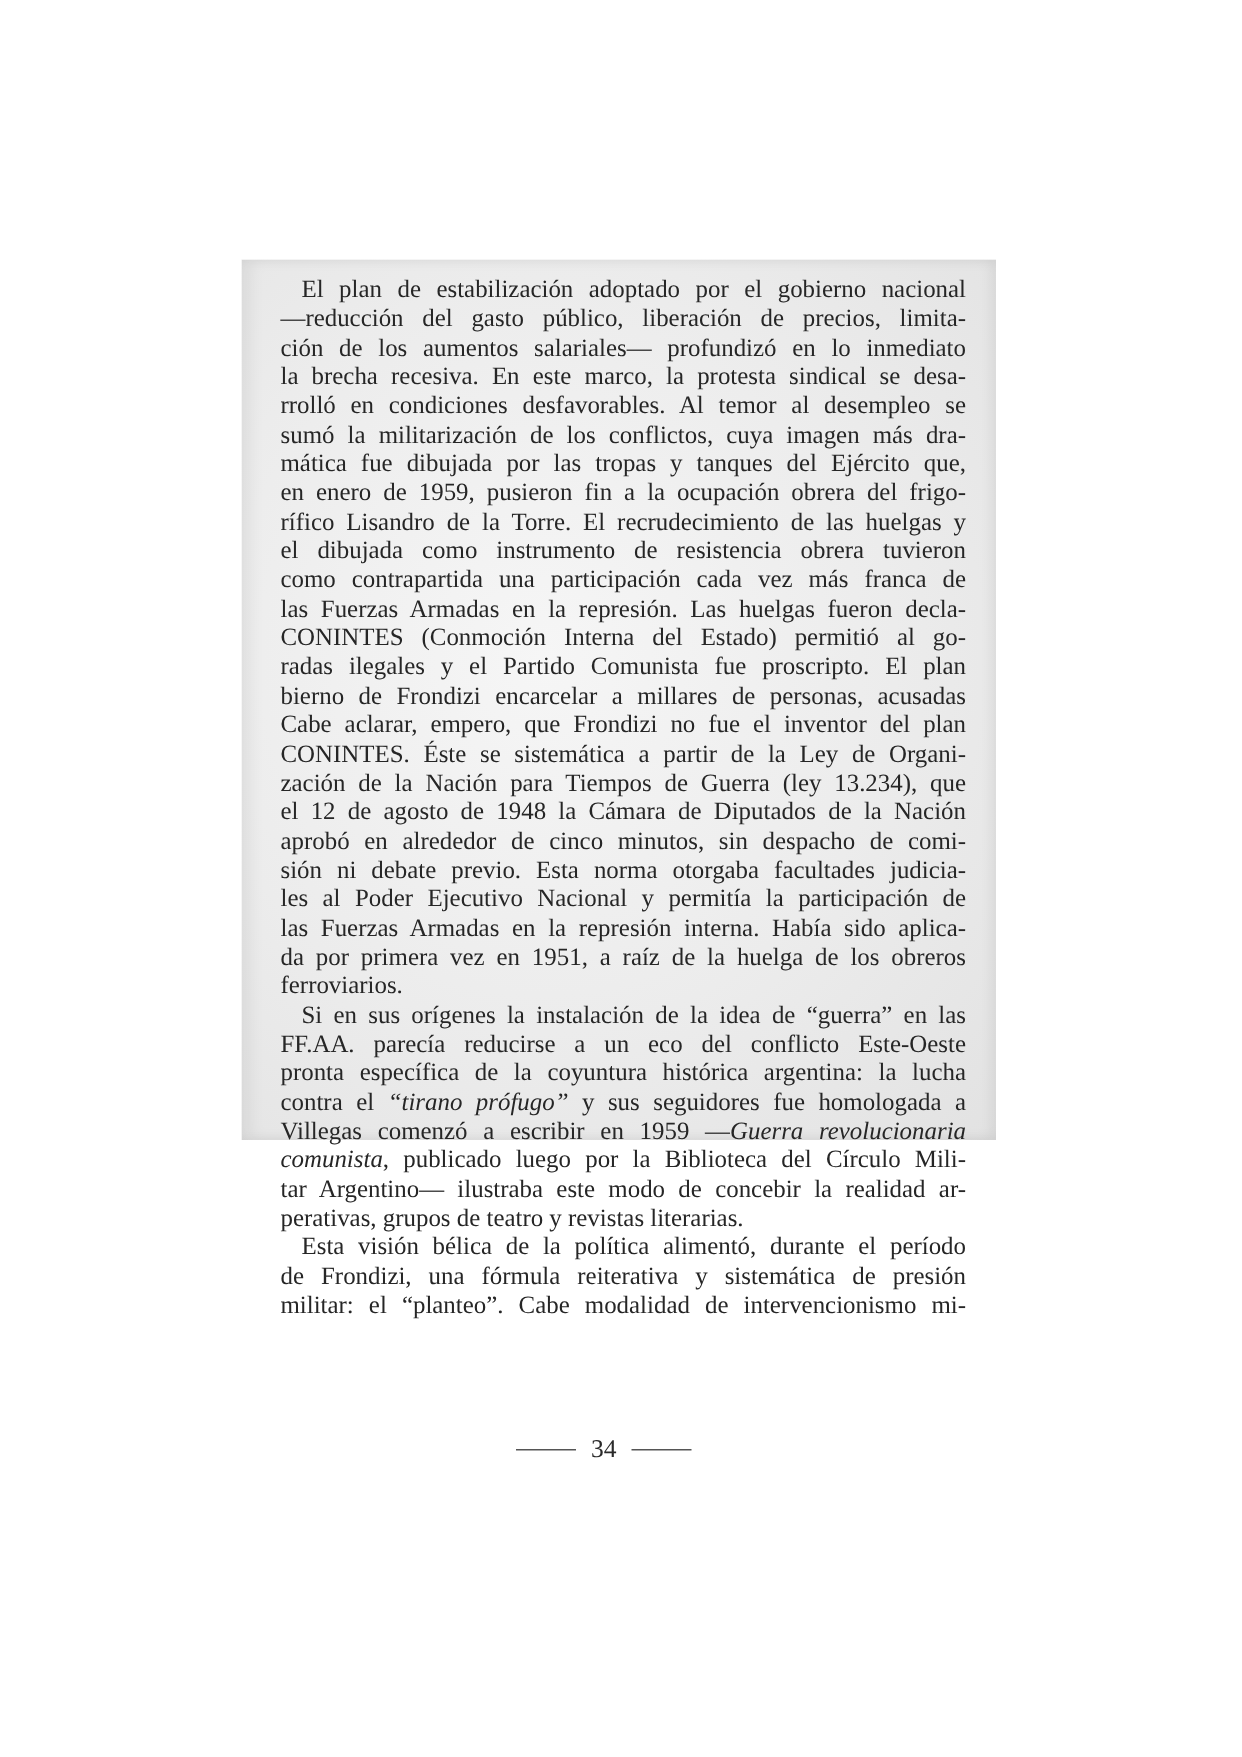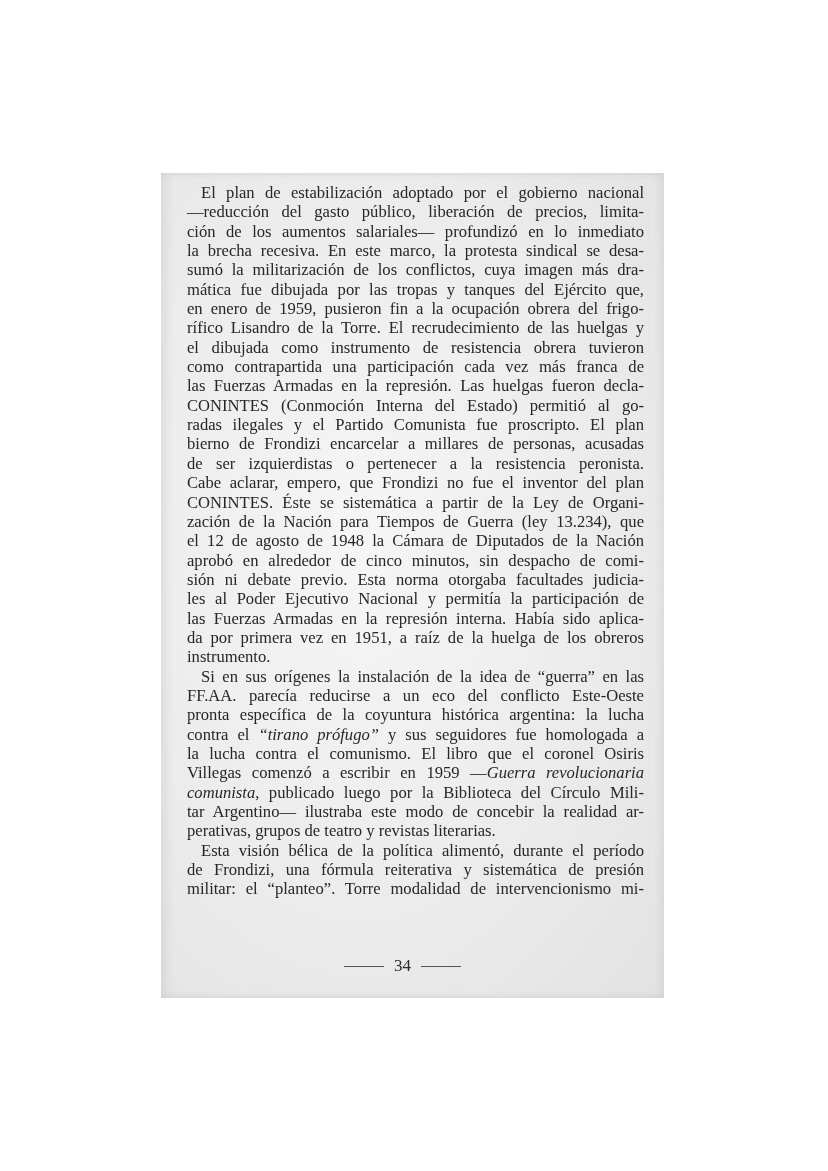--- a/index.html
+++ b/index.html
@@ -11,21 +11,21 @@
       width: 828px;
       height: 1171px;
       position: relative;
       overflow: hidden;
     }
     .scan {
       position: absolute;
       left: 161px;
       top: 173px;
       width: 503px;
-      height: 825px;
+      height: 587px;
       background:
         radial-gradient(ellipse at 40% 45%, #f6f6f6 0%, #ececec 55%, #e2e2e2 100%);
       box-shadow: inset 6px 0 10px rgba(0,0,0,0.06), inset -4px 0 8px rgba(0,0,0,0.05);
     }
     .text-block {
       position: absolute;
       left: 26px;
       top: 10px;
       width: 457px;
       font-family: "Liberation Serif", "DejaVu Serif", serif;
@@ -84,59 +84,58 @@
 <body>
 
 <div class="scan">
   <div class="text-block">
 
     <div class="para first">
       <span class="line indent">El plan de estabilización adoptado por el gobierno nacional</span>
       <span class="line">—reducción del gasto público, liberación de precios, limita-</span>
       <span class="line">ción de los aumentos salariales— profundizó en lo inmediato</span>
       <span class="line">la brecha recesiva. En este marco, la protesta sindical se desa-</span>
+      <span class="line">rrolló en condiciones desfavorables. Al temor al desempleo se</span>
       <span class="line">sumó la militarización de los conflictos, cuya imagen más dra-</span>
       <span class="line">mática fue dibujada por las tropas y tanques del Ejército que,</span>
       <span class="line">en enero de 1959, pusieron fin a la ocupación obrera del frigo-</span>
       <span class="line">rífico Lisandro de la Torre. El recrudecimiento de las huelgas y</span>
       <span class="line">el dibujada como instrumento de resistencia obrera tuvieron</span>
       <span class="line">como contrapartida una participación cada vez más franca de</span>
       <span class="line">las Fuerzas Armadas en la represión. Las huelgas fueron decla-</span>
       <span class="line">CONINTES (Conmoción Interna del Estado) permitió al go-</span>
       <span class="line">radas ilegales y el Partido Comunista fue proscripto. El plan</span>
       <span class="line">bierno de Frondizi encarcelar a millares de personas, acusadas</span>
-      <span class="line">de ser izquierdistas o pertenecer a la resistencia peronista.</span>
       <span class="line">Cabe aclarar, empero, que Frondizi no fue el inventor del plan</span>
       <span class="line">CONINTES. Éste se sistemática a partir de la Ley de Organi-</span>
       <span class="line">zación de la Nación para Tiempos de Guerra (ley 13.234), que</span>
       <span class="line">el 12 de agosto de 1948 la Cámara de Diputados de la Nación</span>
       <span class="line">aprobó en alrededor de cinco minutos, sin despacho de comi-</span>
       <span class="line">sión ni debate previo. Esta norma otorgaba facultades judicia-</span>
       <span class="line">les al Poder Ejecutivo Nacional y permitía la participación de</span>
       <span class="line">las Fuerzas Armadas en la represión interna. Había sido aplica-</span>
       <span class="line">da por primera vez en 1951, a raíz de la huelga de los obreros</span>
-      <span class="line last">instrumento.</span>
+      <span class="line last">ferroviarios.</span>
     </div>
 
     <div class="para">
       <span class="line indent">Si en sus orígenes la instalación de la idea de “guerra” en las</span>
       <span class="line">FF.AA. parecía reducirse a un eco del conflicto Este-Oeste</span>
       <span class="line">pronta específica de la coyuntura histórica argentina: la lucha</span>
       <span class="line"><span>contra el </span><em>“tirano prófugo”</em><span> y sus seguidores fue homologada a</span></span>
-      <span class="line">la lucha contra el comunismo. El libro que el coronel Osiris</span>
       <span class="line"><span>Villegas comenzó a escribir en 1959 —</span><em>Guerra revolucionaria</em></span>
       <span class="line"><em>comunista</em><span>, publicado luego por la Biblioteca del Círculo Mili-</span></span>
       <span class="line">tar Argentino— ilustraba este modo de concebir la realidad ar-</span>
       <span class="line last">perativas, grupos de teatro y revistas literarias.</span>
     </div>
 
     <div class="para">
       <span class="line indent">Esta visión bélica de la política alimentó, durante el período</span>
       <span class="line">de Frondizi, una fórmula reiterativa y sistemática de presión</span>
-      <span class="line">militar: el “planteo”. Torre modalidad de intervencionismo mi-</span>
+      <span class="line">militar: el “planteo”. Cabe modalidad de intervencionismo mi-</span>
     </div>
 
   </div>
 
   <div class="folio">
     <span class="rule"></span>
     <span>34</span>
     <span class="rule"></span>
   </div>
 </div>

